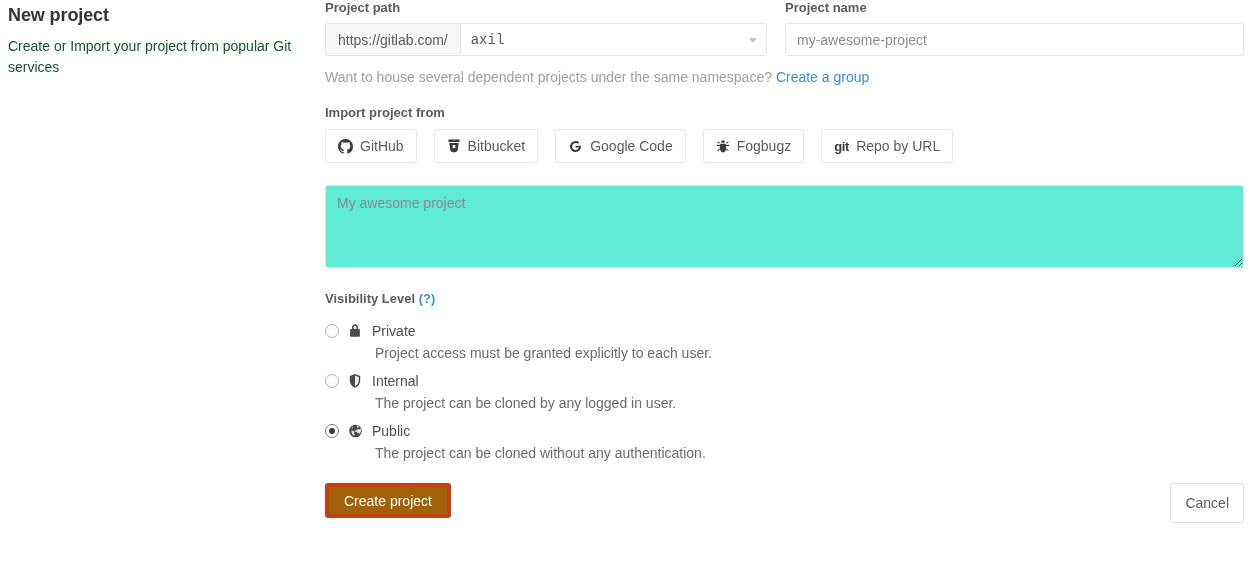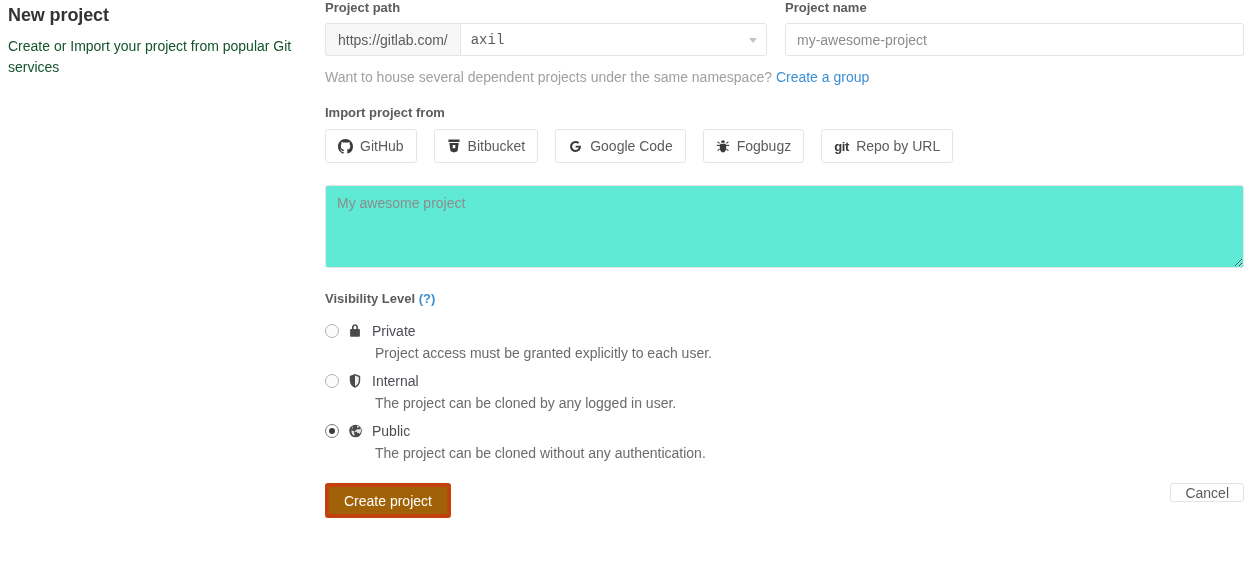--- a/index.html
+++ b/index.html
@@ -267,21 +267,21 @@
     color: #ffffff;
     font-family: "Liberation Sans", sans-serif;
     font-size: 14px;
     cursor: pointer;
     line-height: 1;
   }
   .btn-cancel {
     position: absolute;
     right: 0;
     top: 0;
-    height: 19px;
+    height: 40px;
     padding: 0 14px;
     background: #ffffff;
     border: 1px solid #e3e3e3;
     border-radius: 3px;
     color: #5c5c5c;
     font-family: "Liberation Sans", sans-serif;
     font-size: 14px;
     cursor: pointer;
     line-height: 1;
   }

